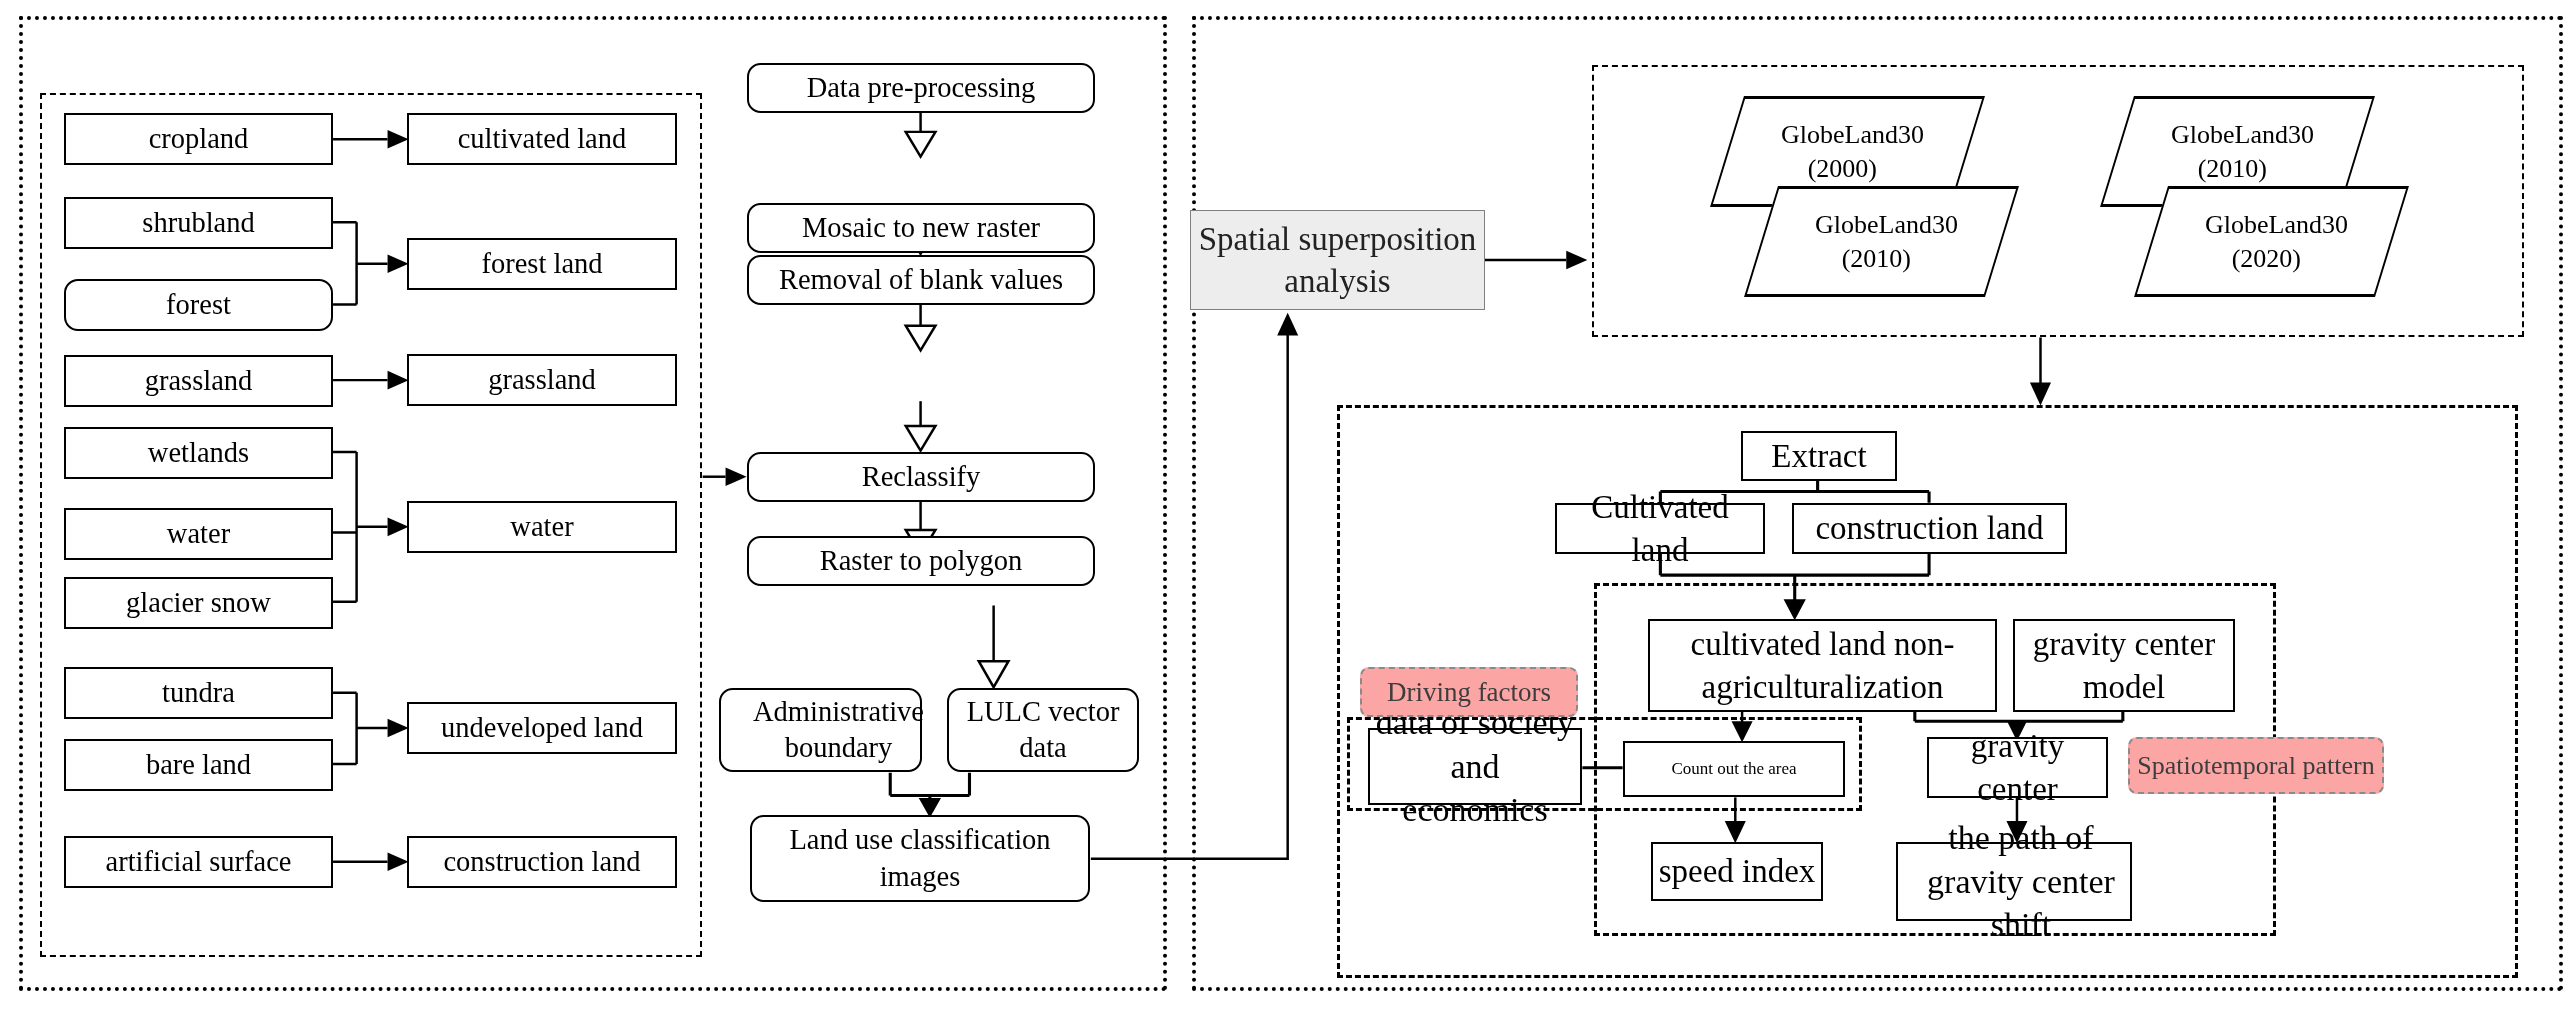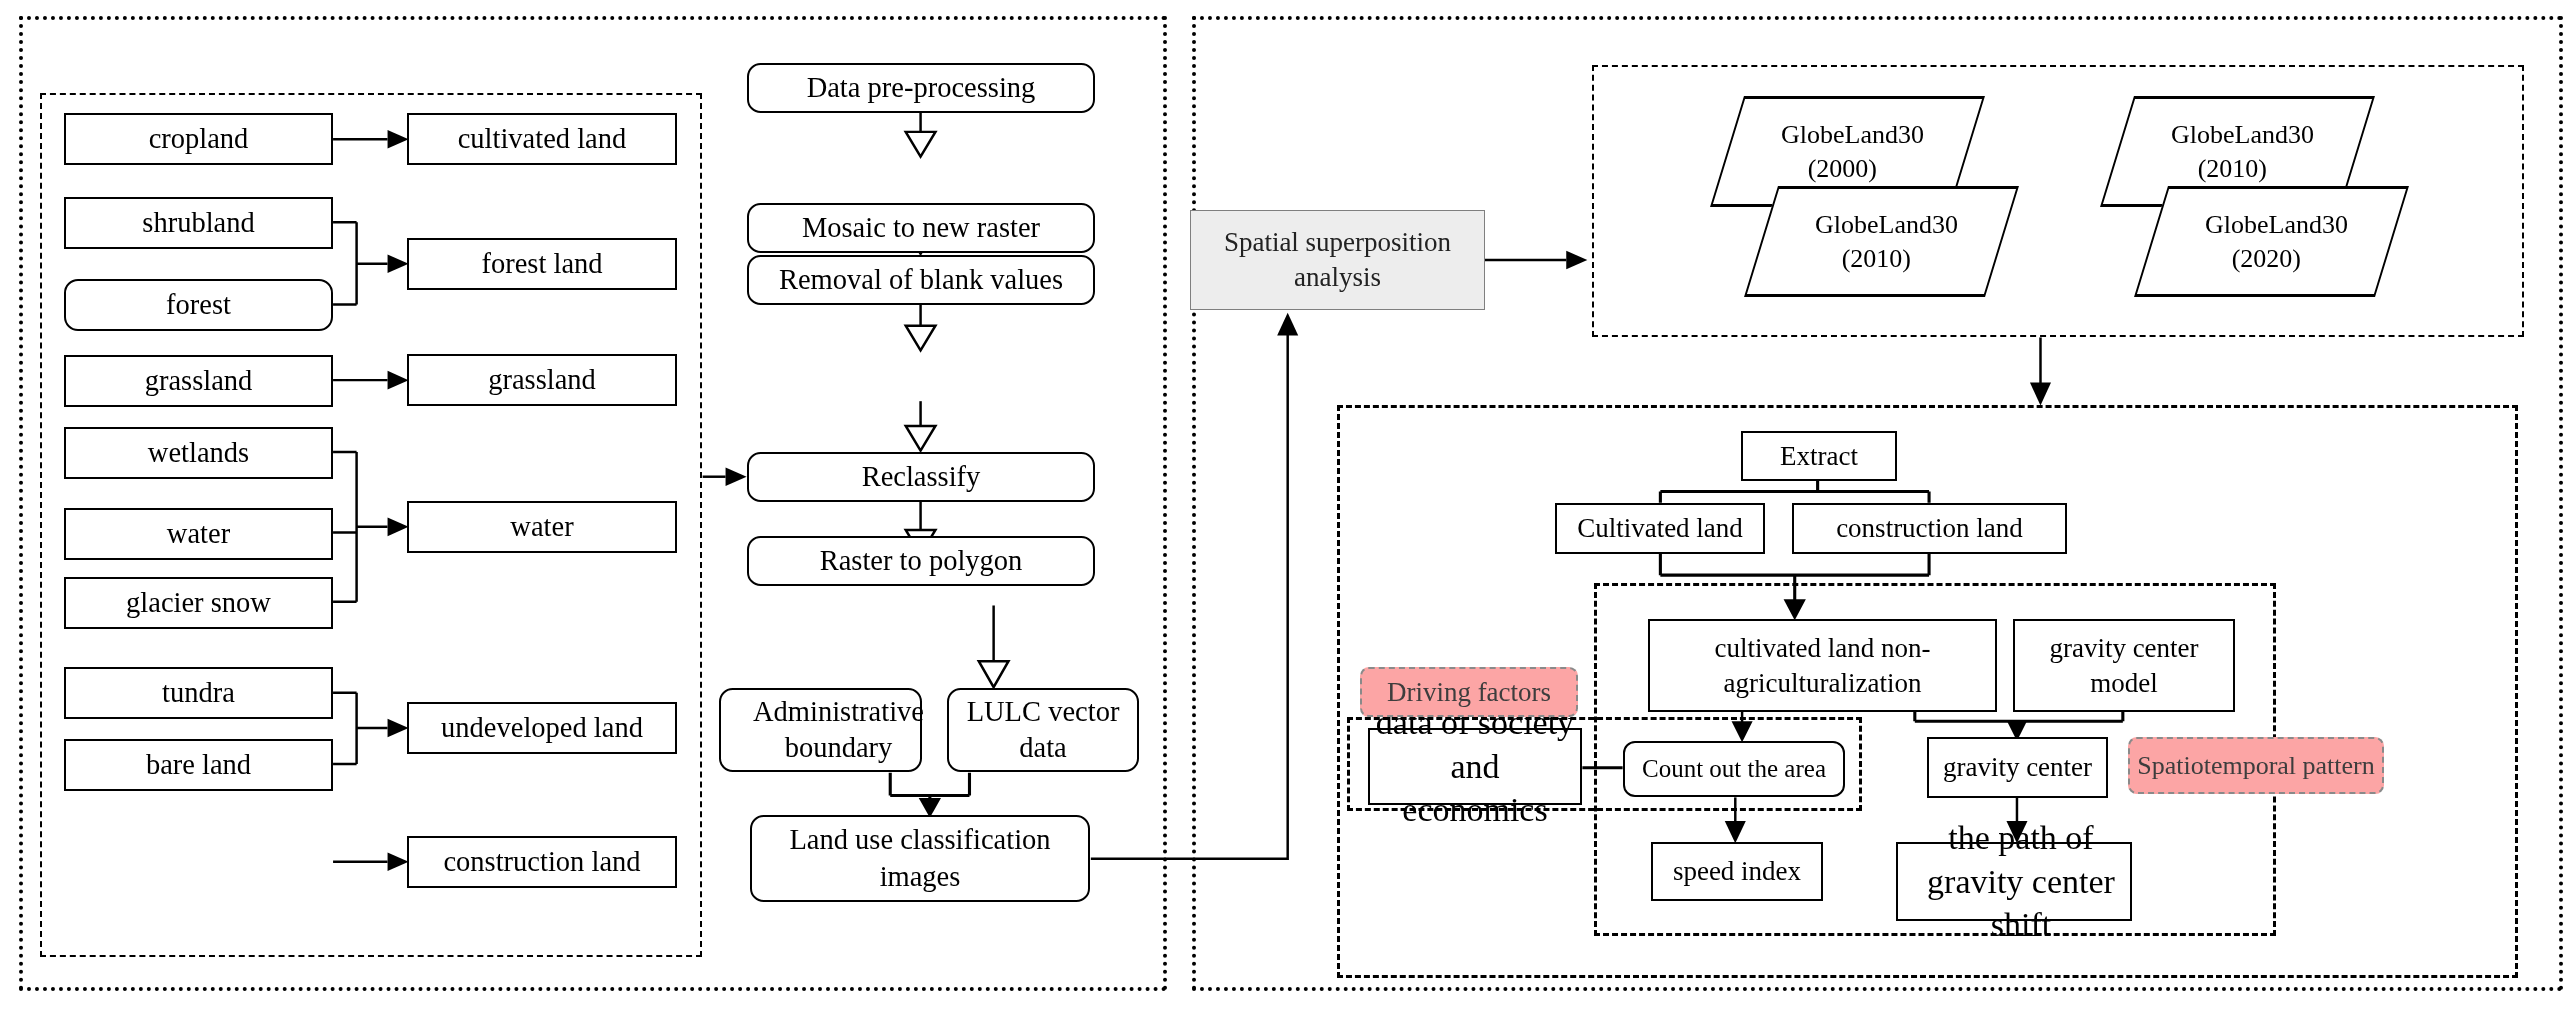--- a/index.html
+++ b/index.html
@@ -7,21 +7,21 @@
           font-family:"Liberation Serif", serif;color:#000;}
   .frame{position:absolute;box-sizing:border-box;z-index:0;background:transparent;}
   .dotted{border:4.3px dotted #000;}
   .dashed{border:2.5px dashed #000;}
   .dashed-bold{border:3.1px dashed #000;}
   svg.wires{position:absolute;left:0;top:0;z-index:1;}
   .box{position:absolute;box-sizing:border-box;background:#fff;border:2.5px solid #000;
        display:flex;align-items:center;justify-content:center;text-align:center;
        font-size:28.5px;line-height:1.28;z-index:2;padding:1.2px 5px;}
   .rounded{border-radius:13.6px;}
-  .f44{font-size:27px;} .f42{font-size:34px;} .f40{font-size:25px;border-radius:12px;}
+  .f44{font-size:33px;} .f42{font-size:34px;} .f40{font-size:17px;}
   .graybox{background:#ededed;border:1.9px solid #7f7f7f;color:#222;z-index:3;}
   .tag{position:absolute;box-sizing:border-box;background:#fca5a5;border:2.5px dashed #8a8a8a;
        color:#3d3d3d;border-radius:8.7px;display:flex;align-items:center;justify-content:center;
        text-align:center;font-size:27px;z-index:3;padding:1.2px 6.2px;}
   .para{position:absolute;box-sizing:border-box;background:#fff;border-color:#000;border-style:solid;
         border-width:3.7px 2.5px;transform:skewX(-17deg);display:flex;flex-direction:column;
         align-items:center;justify-content:center;text-align:center;font-size:26px;line-height:1.3;z-index:2;}
   .para .unskew{transform:skewX(17deg);}
 </style>
 </head>
@@ -128,20 +128,23 @@
     </div>
   <div class="box" style="left:64px;top:577px;width:269px;height:52px;">
       <span>glacier snow</span>
     </div>
   <div class="box" style="left:64px;top:667px;width:269px;height:52px;">
       <span>tundra</span>
     </div>
   <div class="box" style="left:64px;top:739px;width:269px;height:52px;">
       <span>bare land</span>
     </div>
+  <div class="box" style="left:64px;top:836px;width:269px;height:52px;">
+      <span>artificial surface</span>
+    </div>
 
   <div class="box" style="left:407px;top:113px;width:270px;height:52px;">
       <span>cultivated land</span>
     </div>
   <div class="box" style="left:407px;top:238px;width:270px;height:52px;">
       <span>forest land</span>
     </div>
   <div class="box" style="left:407px;top:354px;width:270px;height:52px;">
       <span>grassland</span>
     </div>

